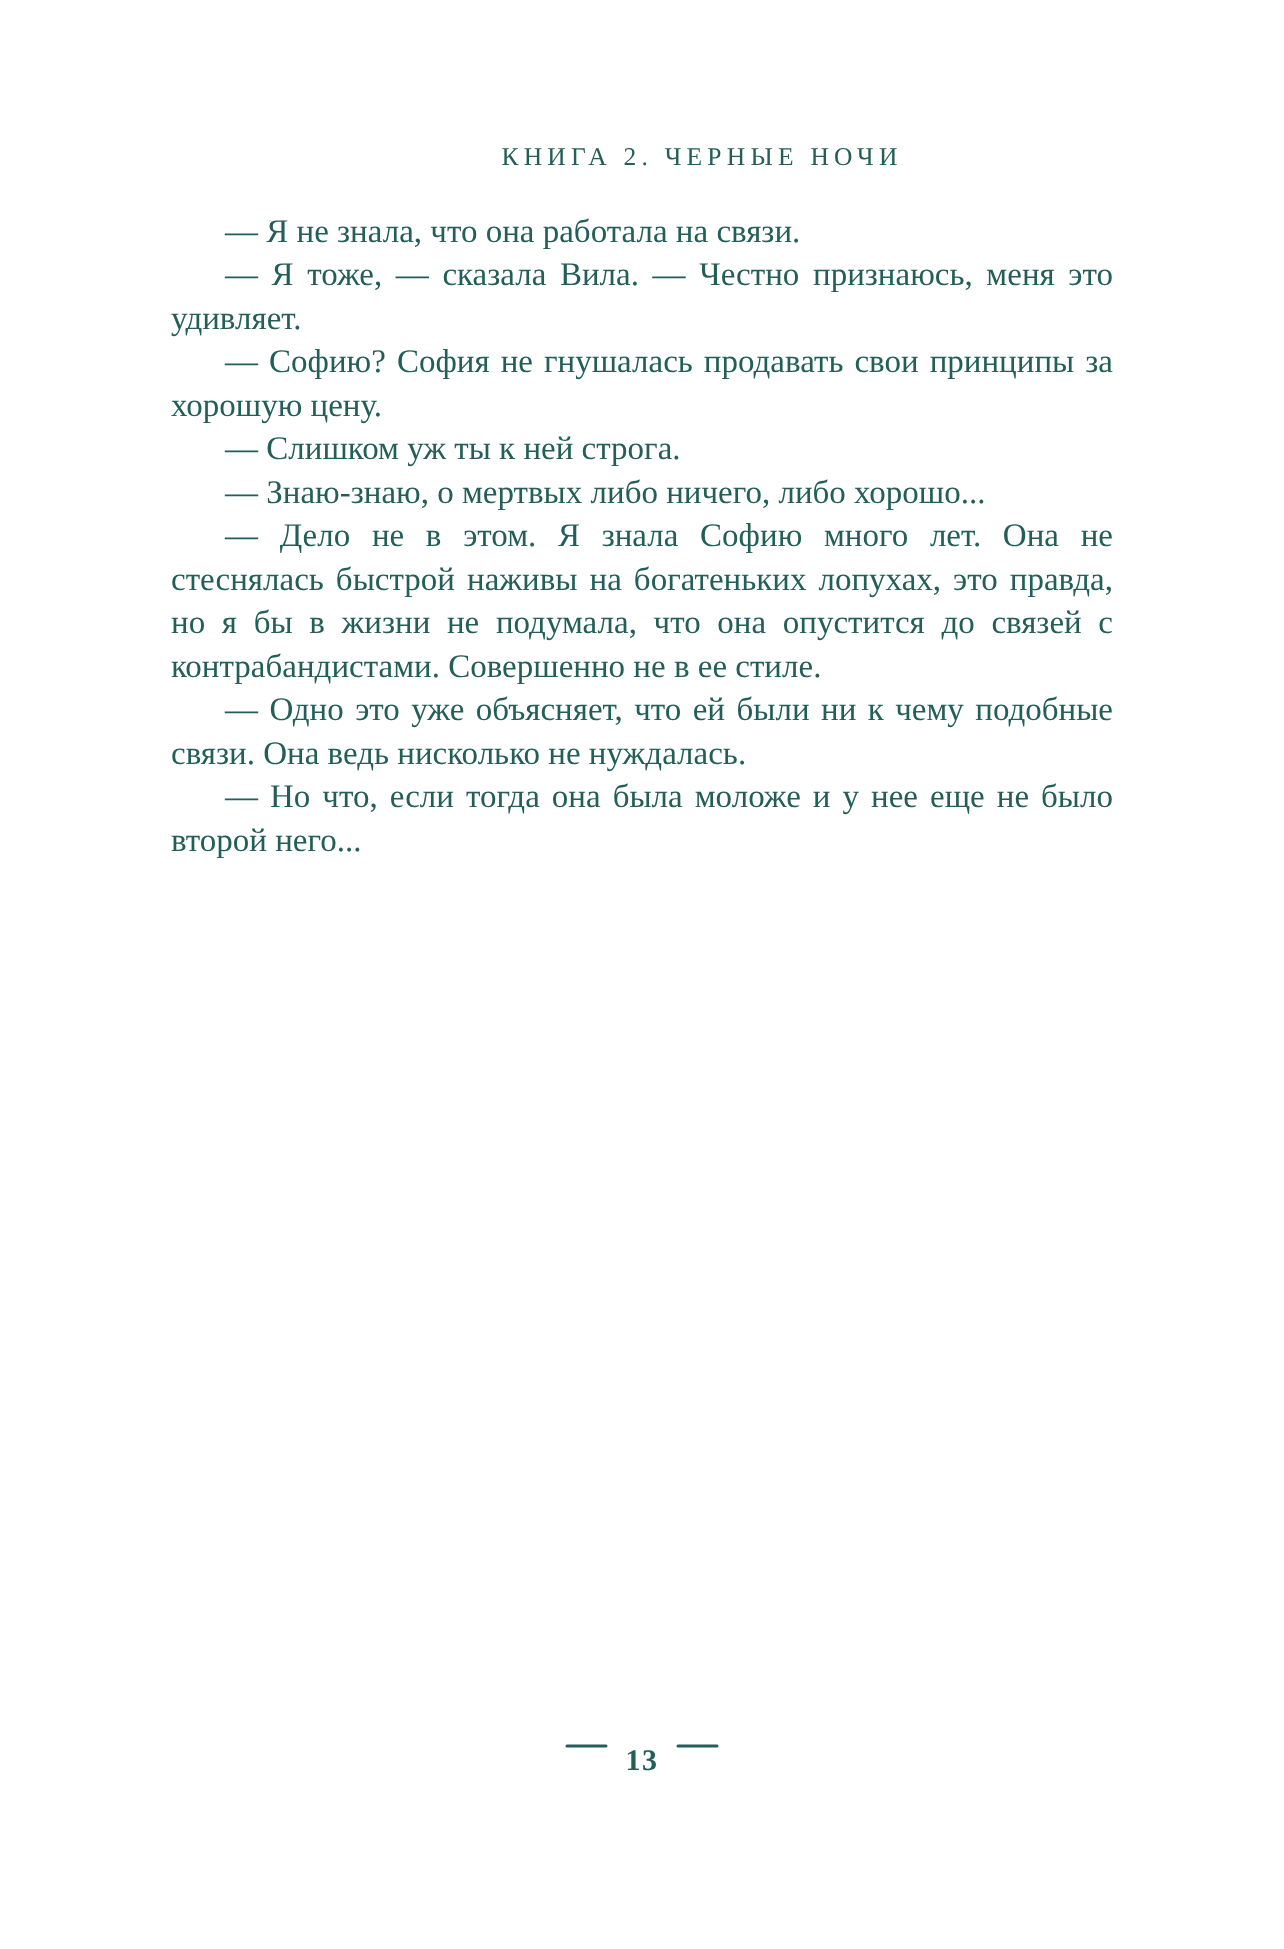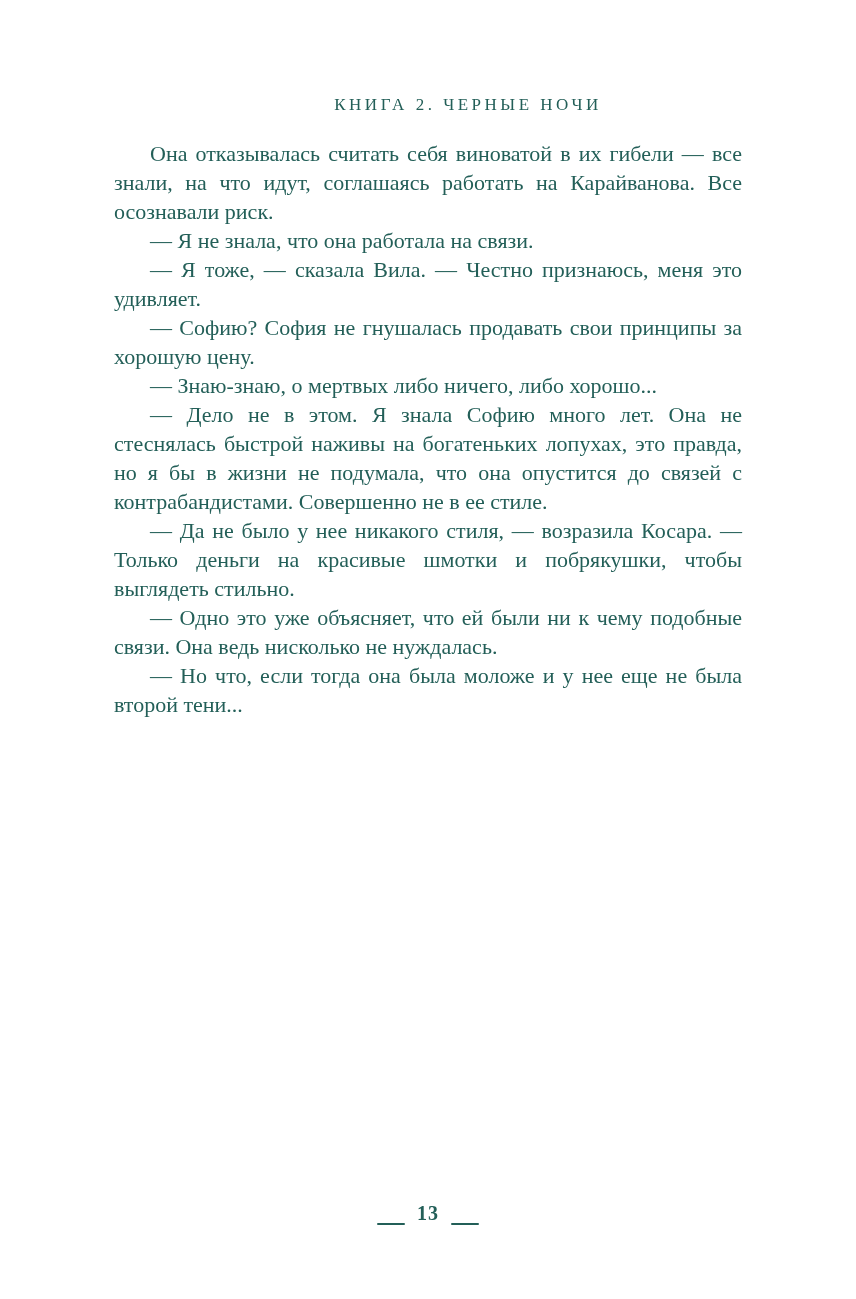--- a/index.html
+++ b/index.html
@@ -38,25 +38,25 @@
     text-align: justify;
     hyphens: auto;
     -webkit-hyphens: auto;
   }
   .para {
     margin: 0;
     text-indent: 36px;
   }
   .footer {
     position: absolute;
-    top: 1202px;
+    top: 1163px;
     left: 0;
     width: 100%;
     display: flex;
-    align-items: flex-end;
+    align-items: flex-start;
     justify-content: center;
     gap: 12px;
     font-size: 20px;
   }
   .footer .rule {
     display: inline-block;
     width: 28px;
     height: 2px;
     background: #235f58;
     border-radius: 1px;
@@ -66,29 +66,28 @@
     letter-spacing: 1px;
   }
 </style>
 </head>
 <body>
 
 <div class="page">
   <div class="running-header">КНИГА 2. ЧЕРНЫЕ НОЧИ</div>
 
   <div class="text-block">
-      <p class="para">Она отказывалась считать себя виноватой в их гибели — все знали, на что идут, соглашаясь работать на Карайванова. Все осознавали риск.</p>
       <p class="para">— Я не знала, что она работала на связи.</p>
       <p class="para">— Я тоже, — сказала Вила. — Честно признаюсь, меня это удивляет.</p>
       <p class="para">— Софию? София не гнушалась продавать свои принципы за хорошую цену.</p>
+      <p class="para">— Слишком уж ты к ней строга.</p>
       <p class="para">— Знаю-знаю, о мертвых либо ничего, либо хорошо...</p>
       <p class="para">— Дело не в этом. Я знала Софию много лет. Она не стеснялась быстрой наживы на богатеньких лопухах, это правда, но я бы в жизни не подумала, что она опустится до связей с контрабандистами. Совершенно не в ее стиле.</p>
-      <p class="para">— Да не было у нее никакого стиля, — возразила Косара. — Только деньги на красивые шмотки и побрякушки, чтобы выглядеть стильно.</p>
       <p class="para">— Одно это уже объясняет, что ей были ни к чему подобные связи. Она ведь нисколько не нуждалась.</p>
-      <p class="para">— Но что, если тогда она была моложе и у нее еще не была второй тени...</p>
+      <p class="para">— Но что, если тогда она была моложе и у нее еще не было второй него...</p>
     </div>
 
   <div class="footer">
     <span class="rule"></span>
     <span class="page-num">13</span>
     <span class="rule"></span>
   </div>
 </div>
 
 </body></html>

